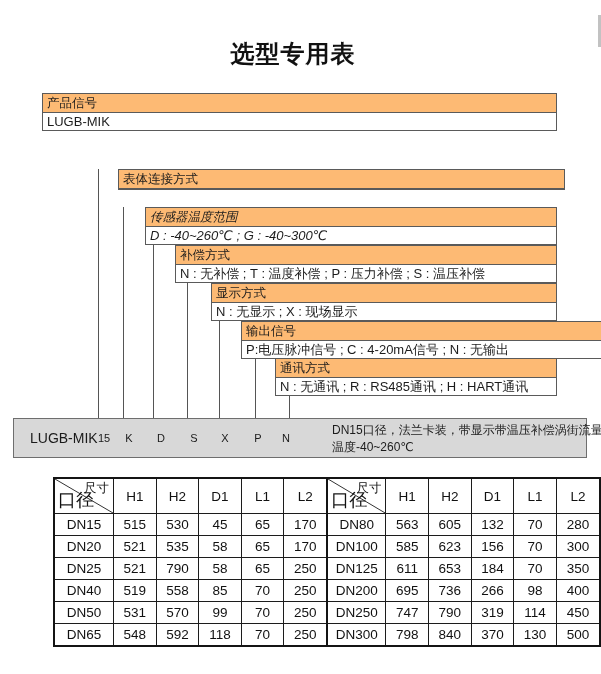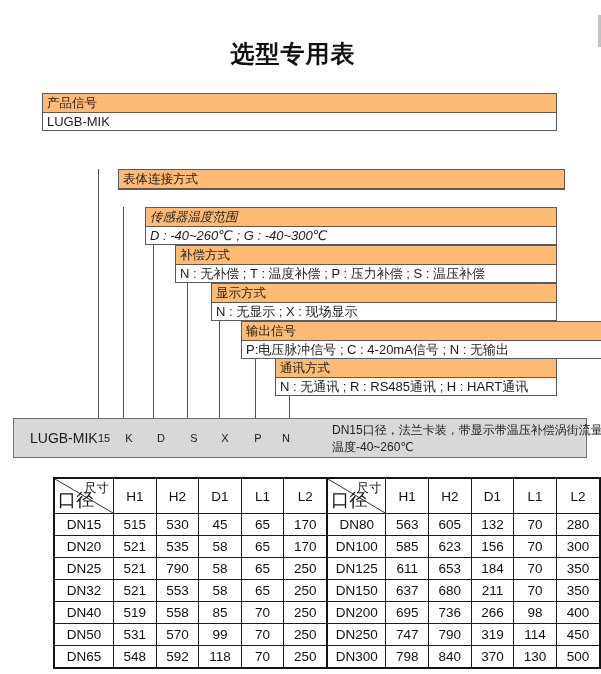--- a/index.html
+++ b/index.html
@@ -194,34 +194,20 @@
             <td>65</td>
             <td>250</td>
             <td class="half-start">DN125</td>
             <td>611</td>
             <td>653</td>
             <td>184</td>
             <td>70</td>
             <td>350</td>
           </tr>
           <tr>
-            <td>DN32</td>
-            <td>521</td>
-            <td>553</td>
-            <td>58</td>
-            <td>65</td>
-            <td>250</td>
-            <td class="half-start">DN150</td>
-            <td>637</td>
-            <td>680</td>
-            <td>211</td>
-            <td>70</td>
-            <td>350</td>
-          </tr>
-          <tr>
             <td>DN40</td>
             <td>519</td>
             <td>558</td>
             <td>85</td>
             <td>70</td>
             <td>250</td>
             <td class="half-start">DN200</td>
             <td>695</td>
             <td>736</td>
             <td>266</td>

